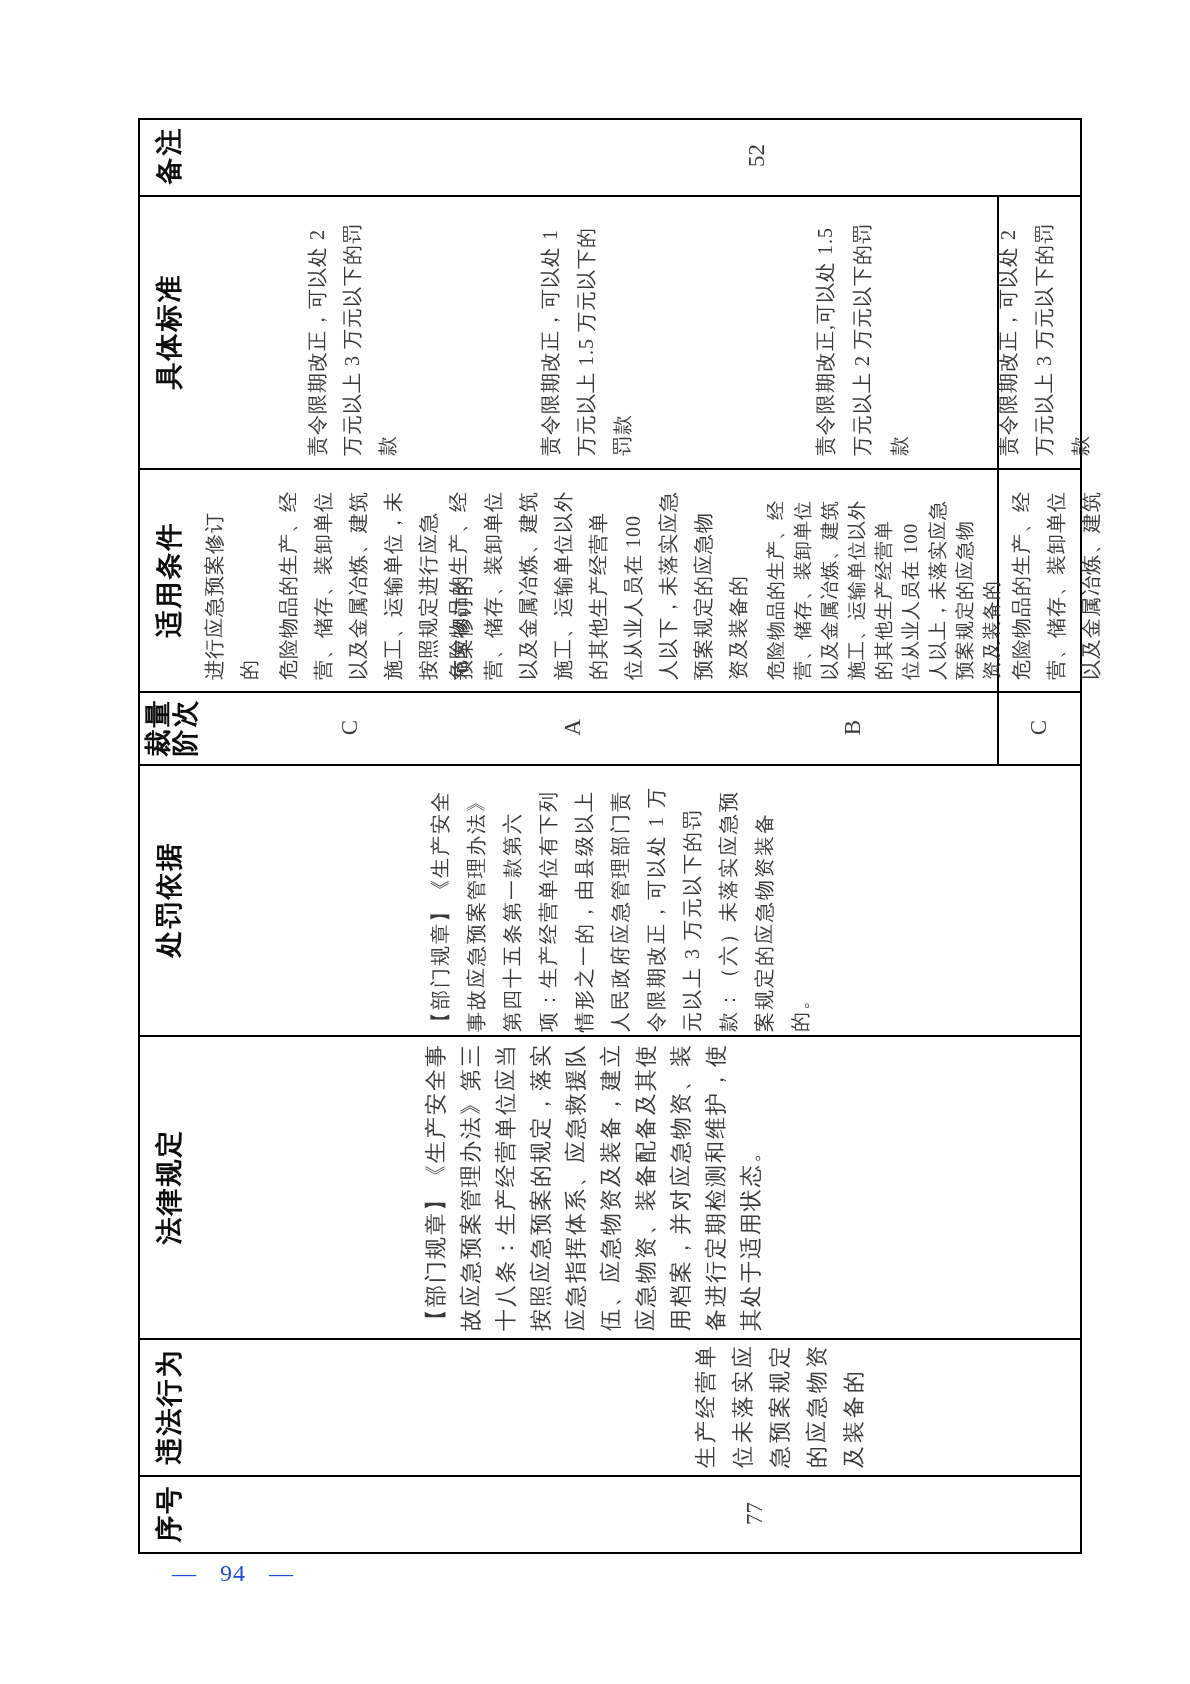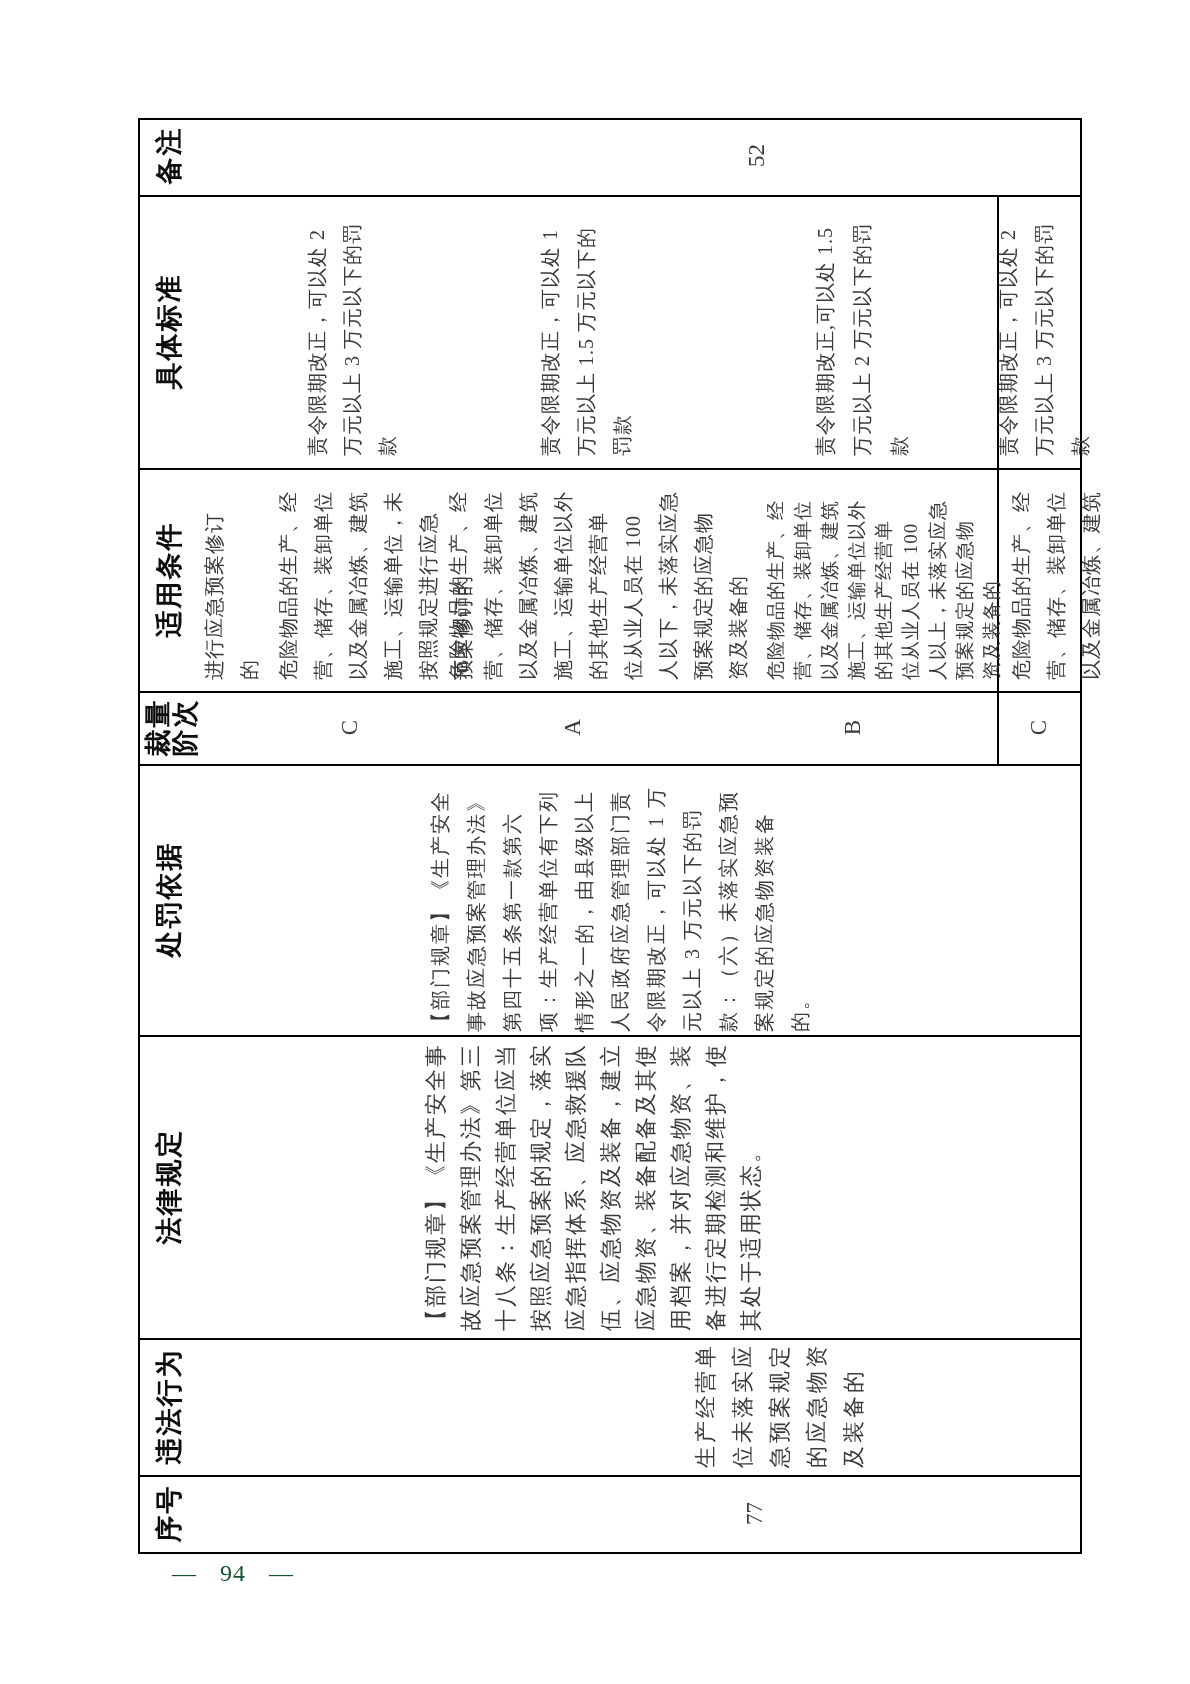--- a/index.html
+++ b/index.html
@@ -39,21 +39,21 @@
   }
   .lvl{
     position:absolute;
     font-size:23px;color:#3a3a3a;
     text-align:center;
   }
   .num{position:absolute;font-size:23px;color:#3a3a3a;text-align:center;}
   .footer{
     position:absolute;
     left:172px;top:1560px;
-    font-size:24px;color:#14532d;
+    font-size:24px;color:#1d4ed8;
     word-spacing:16px;letter-spacing:1px;
   }
 </style>
 </head>
 <body>
 
 <div class="page">
 
   <div class="landscape">
 

